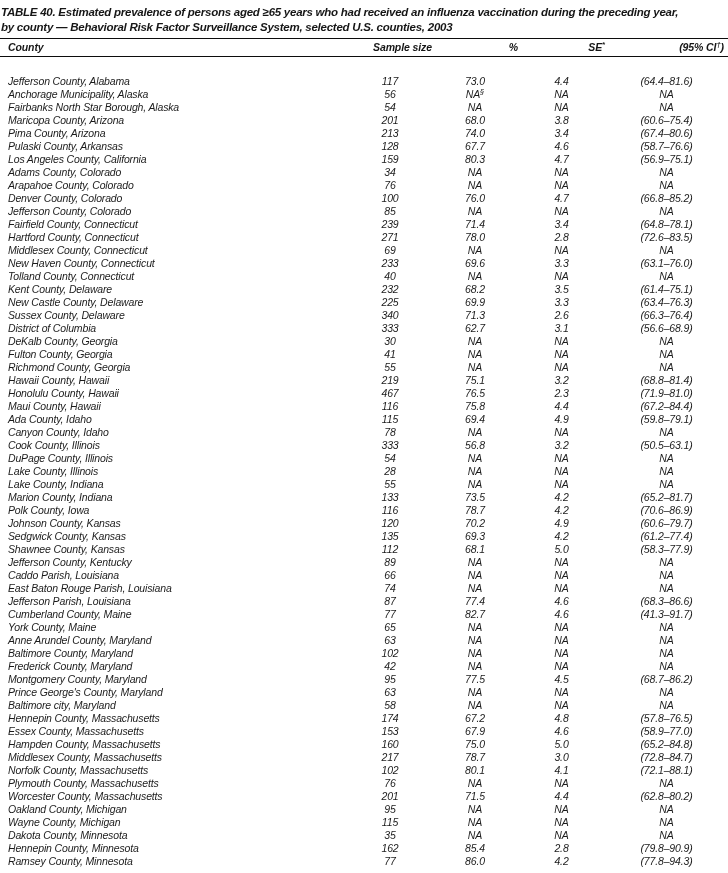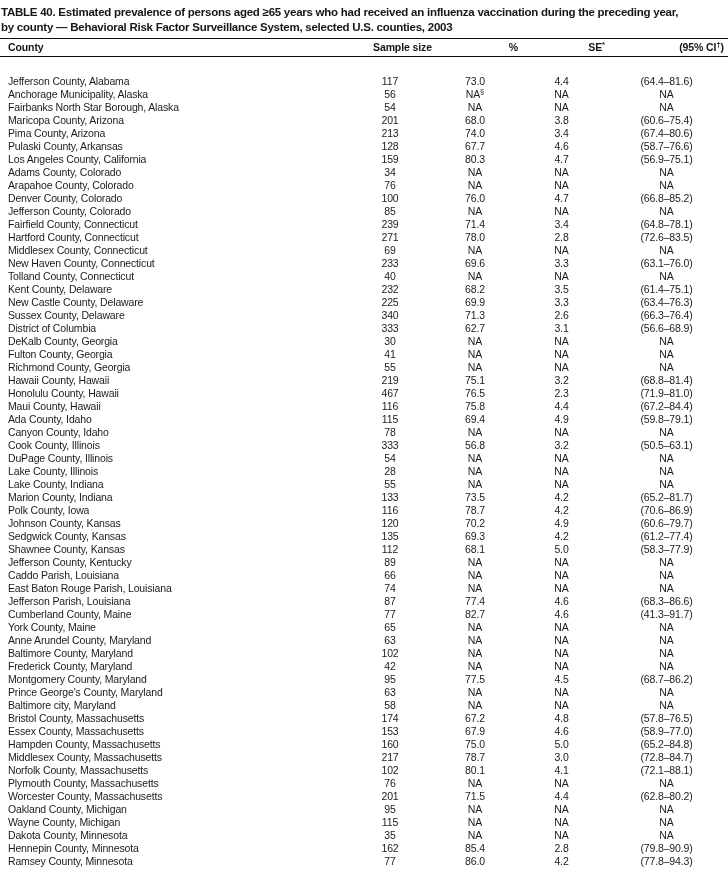--- a/index.html
+++ b/index.html
@@ -3,21 +3,21 @@
 <meta charset="utf-8">
 <style>
   * { margin:0; padding:0; box-sizing:border-box; }
   html,body {
     width:728px; height:873px;
     background:#ffffff;
     color:#1b1b1b;
     font-family:"Liberation Sans", sans-serif;
     overflow:hidden;
   }
-  .page { width:728px; height:657px; }
+  .page { width:728px; height:657px;font-style:italic; }
   .title {
     font-weight:bold;
     font-size:11.5px;
     line-height:15px;
     letter-spacing:-0.25px;
     padding:5px 0 0 1px;
     color:#161616;
   }
   .title .tline { display:block; white-space:nowrap; }
   table.prev {
@@ -429,21 +429,21 @@
           <td class="ci">NA</td>
         </tr>
         <tr>
           <td class="county">Baltimore city, Maryland</td>
           <td class="ss">58</td>
           <td class="pct">NA</td>
           <td class="se">NA</td>
           <td class="ci">NA</td>
         </tr>
         <tr>
-          <td class="county">Bristol County, Massachusetts</td>
+          <td class="county">Hennepin County, Massachusetts</td>
           <td class="ss">174</td>
           <td class="pct">67.2</td>
           <td class="se">4.8</td>
           <td class="ci">(57.8–76.5)</td>
         </tr>
         <tr>
           <td class="county">Essex County, Massachusetts</td>
           <td class="ss">153</td>
           <td class="pct">67.9</td>
           <td class="se">4.6</td>

